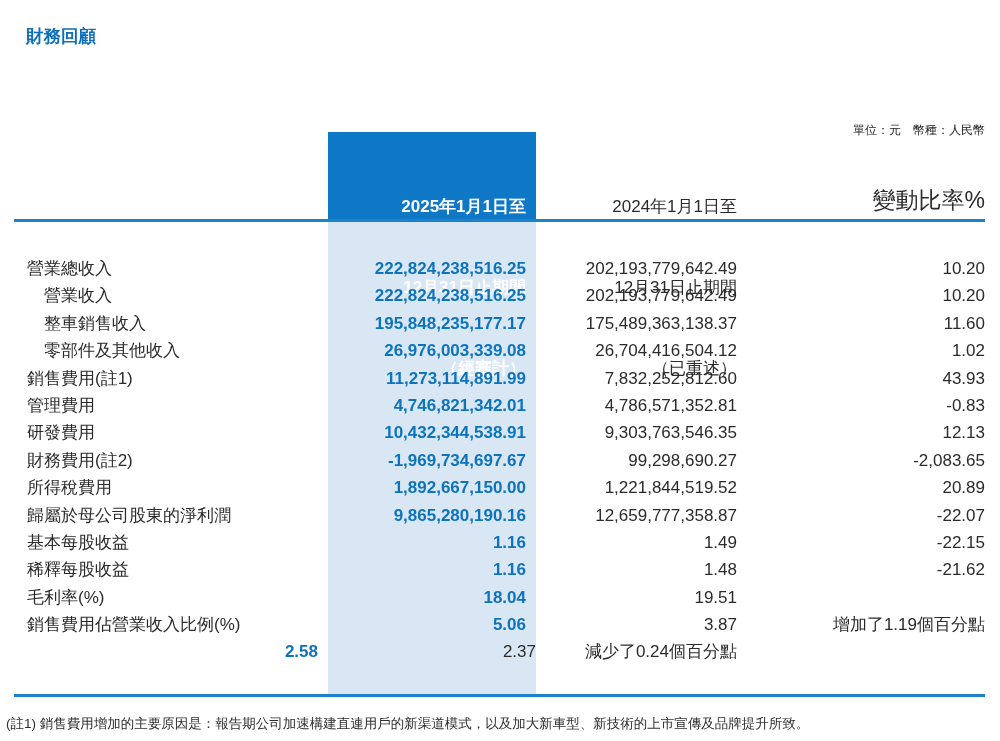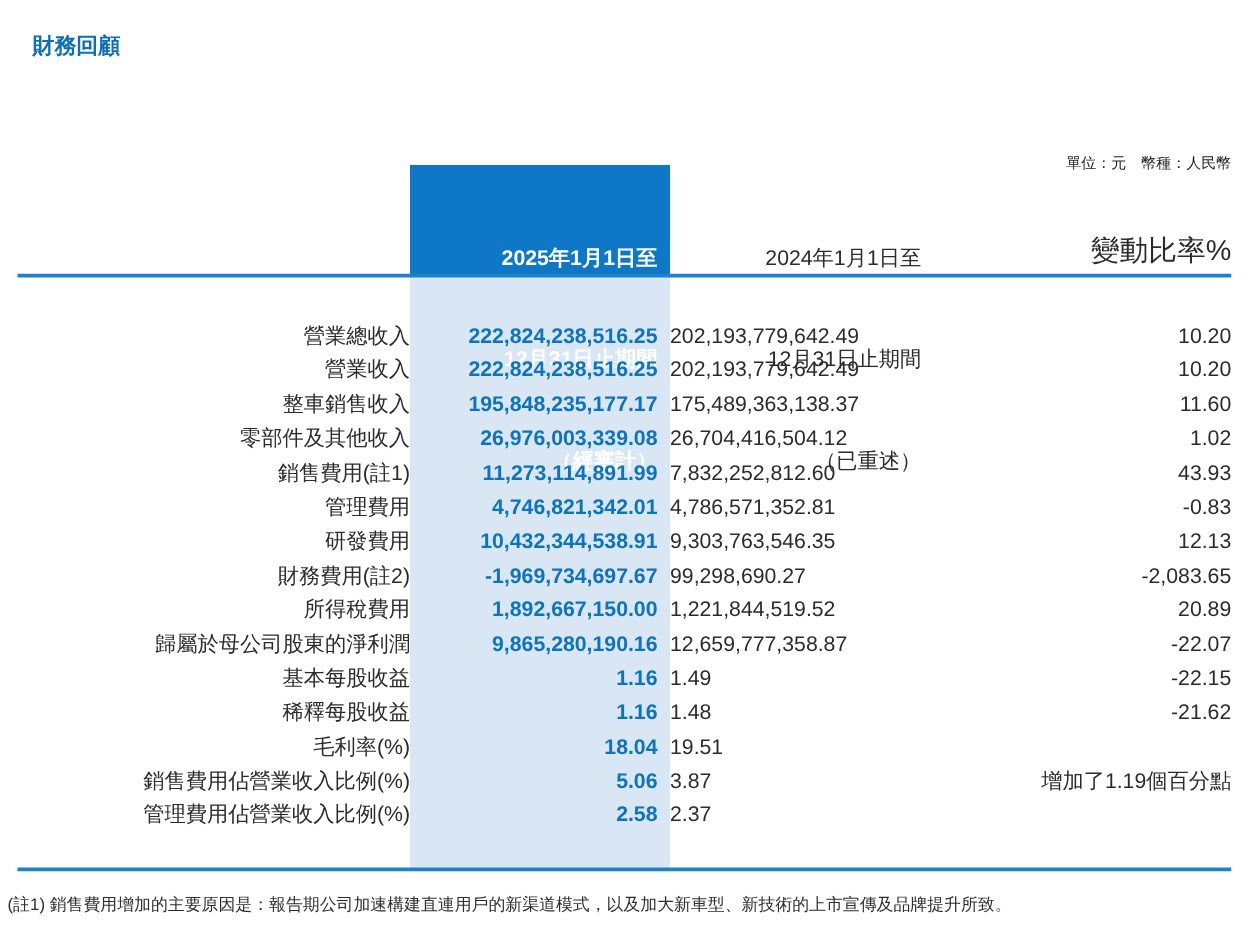--- a/index.html
+++ b/index.html
@@ -36,24 +36,24 @@
   .rule-top{top:219px;}
   .rule-bottom{top:694px;}
   .rows{
     position:absolute;left:14px;top:255px;width:971px;
   }
   .row{
     display:grid;grid-template-columns:314px 208px 201px 1fr;
     height:27.4px;line-height:27.4px;font-size:17px;
   }
   .cell{white-space:nowrap;overflow:visible;}
-  .c-label{padding-left:13px;text-align:right;color:#2b2b2b;}
+  .c-label{padding-left:13px;text-align:left;color:#2b2b2b;}
   .c-label.ind{padding-left:30px;}
   .c-v1{text-align:right;padding-right:10px;color:#0d73bd;font-weight:bold;}
-  .c-v2{text-align:left;color:#2b2b2b;}
+  .c-v2{text-align:right;color:#2b2b2b;}
   .c-v3{text-align:right;color:#2b2b2b;}
   .footnote{
     position:absolute;left:6px;top:715px;width:990px;font-size:13.5px;color:#2e2e2e;
   }
 </style>
 </head>
 <body>
 
 <div class="page">
 
@@ -158,23 +158,23 @@
         <div class="cell c-v1">18.04</div>
         <div class="cell c-v2">19.51</div>
       </div>
       <div class="row">
         <div class="cell c-label">銷售費用佔營業收入比例(%)</div>
         <div class="cell c-v1">5.06</div>
         <div class="cell c-v2">3.87</div>
         <div class="cell c-v3">增加了1.19個百分點</div>
       </div>
       <div class="row">
-        <div class="cell c-label">管理費用佔營業收入比例(%)</div>
         <div class="cell c-v1">2.58</div>
         <div class="cell c-v2">2.37</div>
+        <div class="cell c-v3">減少了0.24個百分點</div>
       </div>
     </div>
 
   <div class="rule rule-bottom"></div>
 
   <div class="footnote">(註1) 銷售費用增加的主要原因是：報告期公司加速構建直連用戶的新渠道模式，以及加大新車型、新技術的上市宣傳及品牌提升所致。</div>
 
 </div>
 
 </body></html>

